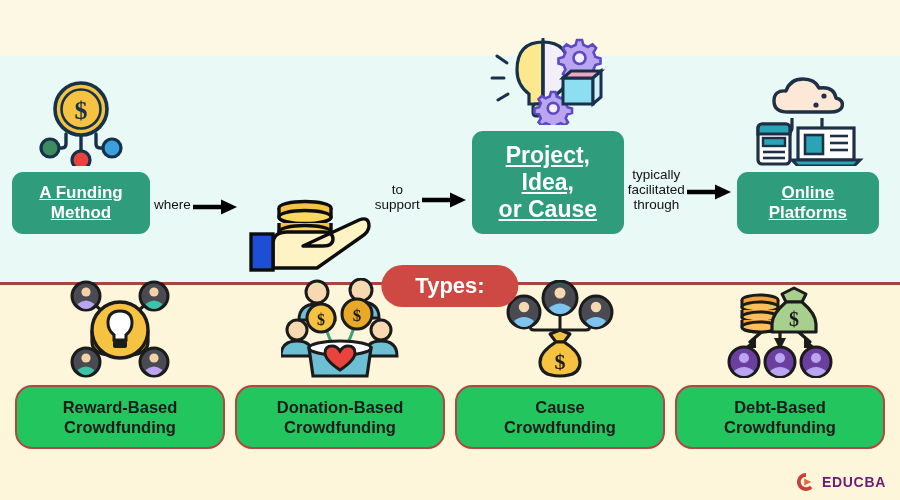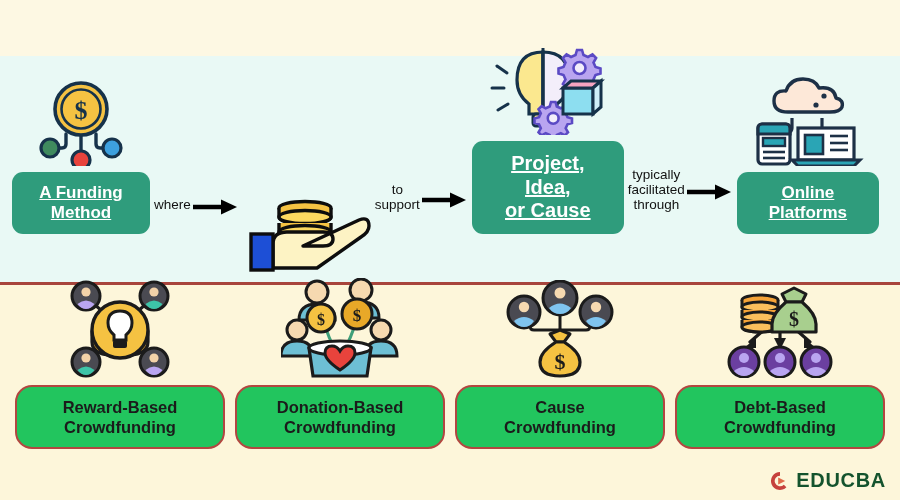--- a/index.html
+++ b/index.html
@@ -88,21 +88,21 @@
     font-weight: bold;
     text-align: center;
     line-height: 1.18;
     padding: 11px 14px;
     box-sizing: border-box;
     margin-bottom: 48px;
     text-decoration: underline;
   }
   .pill-1 { width: 138px; font-size: 17px; }
   .pill-2 { width: 240px; font-size: 17px; }
-  .pill-3 { width: 152px; font-size: 20px; }
+  .pill-3 { width: 152px; font-size: 23px; }
   .pill-4 { width: 142px; font-size: 17px; }
 
   
   .connector {
     display: flex;
     flex-direction: row;
     align-items: center;
     justify-content: flex-end;
     margin-bottom: 66px;
     padding: 0 4px;
@@ -174,22 +174,22 @@
   
   .logo {
     position: absolute;
     right: 14px;
     bottom: 8px;
     display: flex;
     align-items: center;
     gap: 6px;
   }
   .logo-text {
-    color: #14532d;
-    font-size: 20px;
+    color: #701a75;
+    font-size: 14px;
     font-weight: bold;
     letter-spacing: 0.7px;
   }
 </style>
 </head>
 <body>
 
 <div id="infographic">
 
 
@@ -318,20 +318,21 @@
             </g>
           <path d="M40 86 L108 86 L102 92 L46 92 Z" fill="#2aa5b5" stroke="#1d3046" stroke-width="3"></path>
         </svg>
       </div>
       <div class="pill pill-4" style="white-space:pre-line">Online
 Platforms</div>
     </div>
 
   </div>
 
+  <div class="types-badge">Types:</div>
 
   <div class="types-row">
 
     <div class="type-card-wrap">
       <div class="type-icon">
         <svg width="112" height="98" viewBox="0 0 112 98">
           <g stroke="#1b1b1b" stroke-width="3" fill="none">
             <line x1="30" y1="24" x2="46" y2="38"></line>
               <line x1="82" y1="24" x2="66" y2="38"></line>
             <line x1="30" y1="76" x2="46" y2="62"></line>

